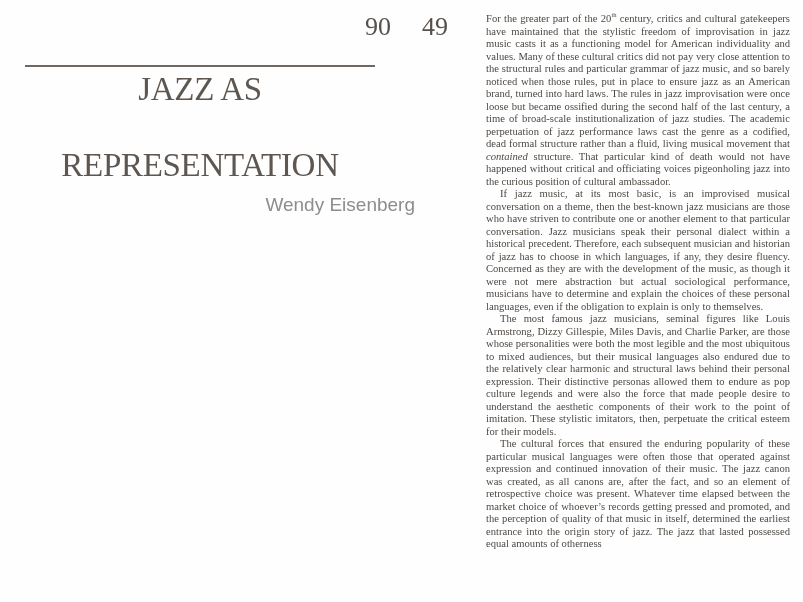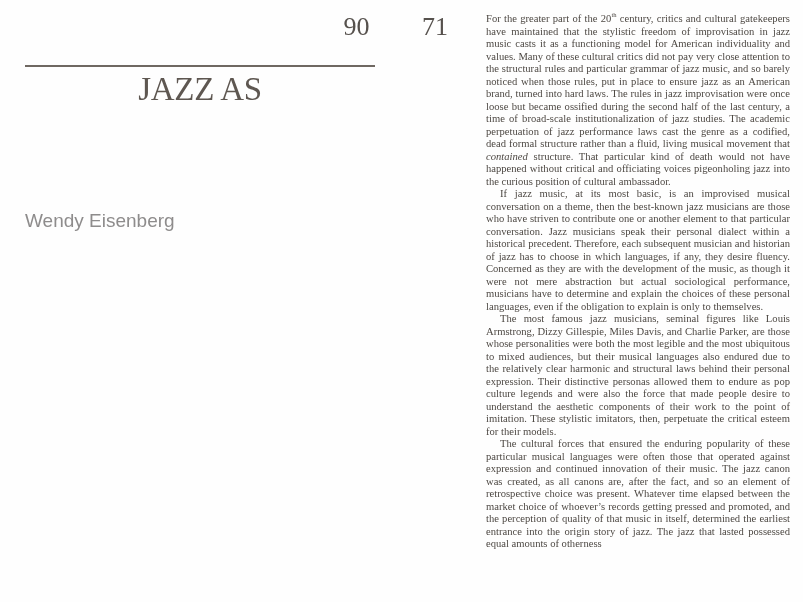--- a/index.html
+++ b/index.html
@@ -19,23 +19,23 @@
   
   .pagenum {
     position: absolute;
     top: 14px;
     font-size: 26px;
     line-height: 26px;
     color: var(--page-number, #56514d);
     font-family: "Liberation Serif", serif;
   }
   .pagenum.left {
-    left: 334px;
+    left: 346px;
     width: 45px;
-    text-align: center;
+    text-align: right;
   }
   .pagenum.right {
     left: 422px;
     width: 45px;
     text-align: left;
   }
 
   
   .title-rule {
     position: absolute;
@@ -60,26 +60,25 @@
     color: var(--title-text, #5e5751);
   }
   .article-title .title-line {
     white-space: nowrap;
   }
   .article-author {
     position: absolute;
     left: 25px;
     top: 194px;
     width: 390px;
-    text-align: left;
+    text-align: right;
     font-family: "Liberation Sans", sans-serif;
     font-size: 19px;
     line-height: 22px;
     color: var(--author-text, #8e8c8c);
-    margin-top: 16px;
   }
 
   
   .body-column {
     position: absolute;
     left: 486px;
     top: 13px;
     width: 304px;
     font-family: "Liberation Serif", serif;
     font-size: 10.6px;
@@ -102,27 +101,28 @@
   .body-column em {
   }
 </style>
 </head>
 <body>
 
 <div class="spread">
 
   <span class="pagenum left">90</span>
 
-  <span class="pagenum right">71</span>
+  <span class="pagenum right">49</span>
 
   <div class="title-rule"></div>
 
   <h1 class="article-title">
     <span class="title-line">JAZZ AS</span><br>
     <br>
+    <span class="title-line">REPRESENTATION</span>
   </h1>
 
   <div class="article-author">Wendy Eisenberg</div>
 
   <div class="body-column">
     <p class="first">
       <span>For the greater part of the 20</span><sup>th</sup><span> century, critics and cultural gatekeepers have maintained that the stylistic freedom of improvisation in jazz music casts it as a functioning model for American individuality and values. Many of these cultural critics did not pay very close attention to the structural rules and particular grammar of jazz music, and so barely noticed when those rules, put in place to ensure jazz as an American brand, turned into hard laws. The rules in jazz improvisation were once loose but became ossified during the second half of the last century, a time of broad-scale institutionalization of jazz studies. The academic perpetuation of jazz performance laws cast the genre as a codified, dead formal structure rather than a fluid, living musical movement that </span><em>contained</em><span> structure. That particular kind of death would not have happened without critical and officiating voices pigeonholing jazz into the curious position of cultural ambassador.</span>
     </p>
     <p>If jazz music, at its most basic, is an improvised musical conversation on a theme, then the best-known jazz musicians are those who have striven to contribute one or another element to that particular conversation. Jazz musicians speak their personal dialect within a historical precedent. Therefore, each subsequent musician and historian of jazz has to choose in which languages, if any, they desire fluency. Concerned as they are with the development of the music, as though it were not mere abstraction but actual sociological performance, musicians have to determine and explain the choices of these personal languages, even if the obligation to explain is only to themselves.</p>
     <p>The most famous jazz musicians, seminal figures like Louis Armstrong, Dizzy Gillespie, Miles Davis, and Charlie Parker, are those whose personalities were both the most legible and the most ubiquitous to mixed audiences, but their musical languages also endured due to the relatively clear harmonic and structural laws behind their personal expression. Their distinctive personas allowed them to endure as pop culture legends and were also the force that made people desire to understand the aesthetic components of their work to the point of imitation. These stylistic imitators, then, perpetuate the critical esteem for their models.</p>

